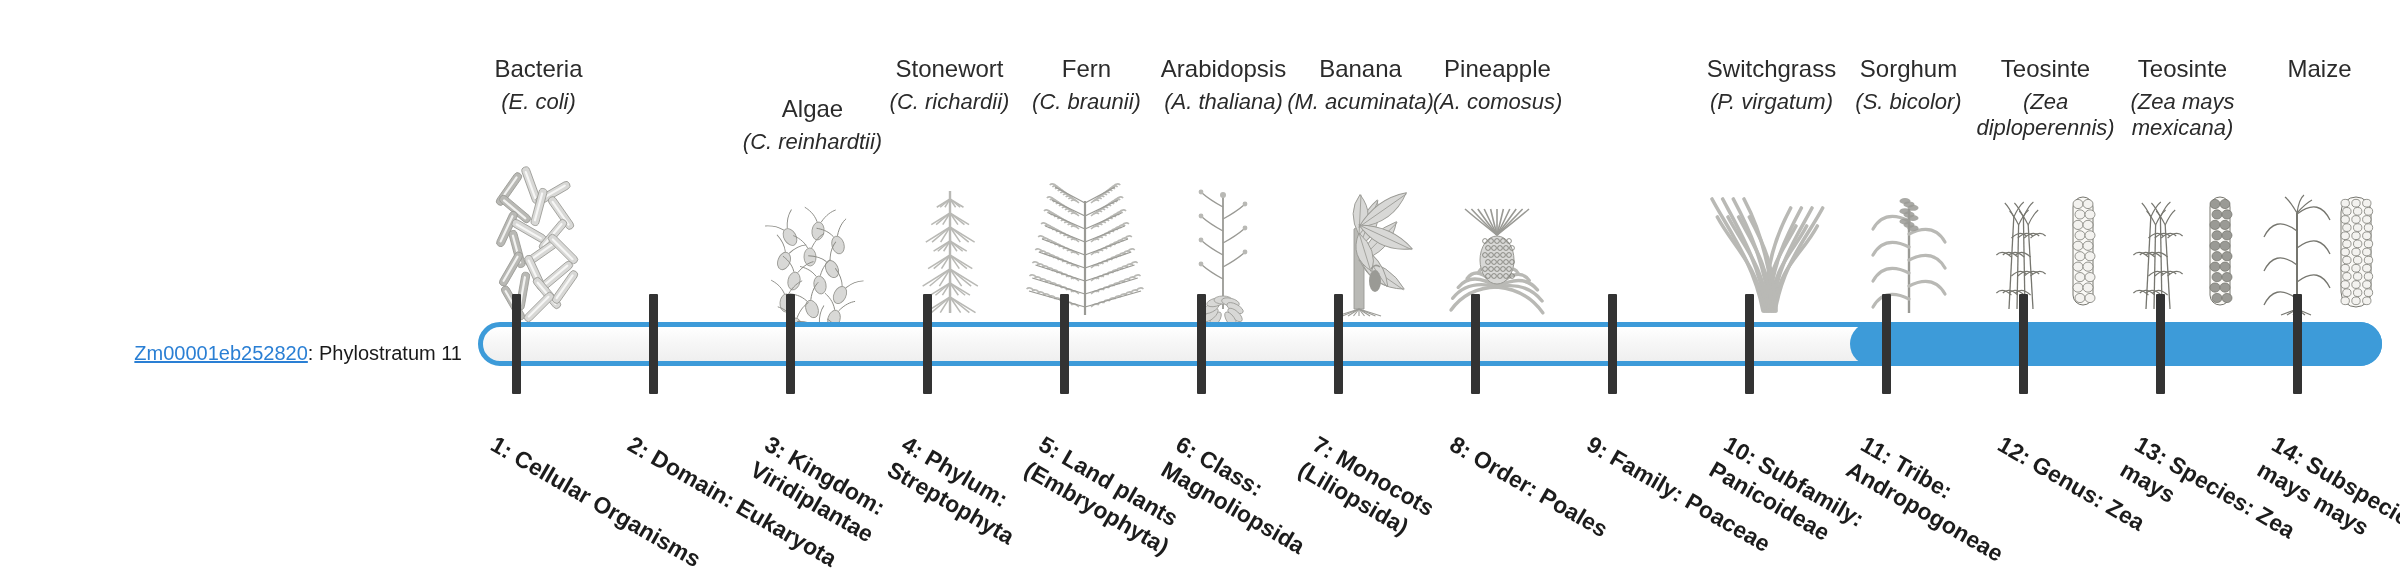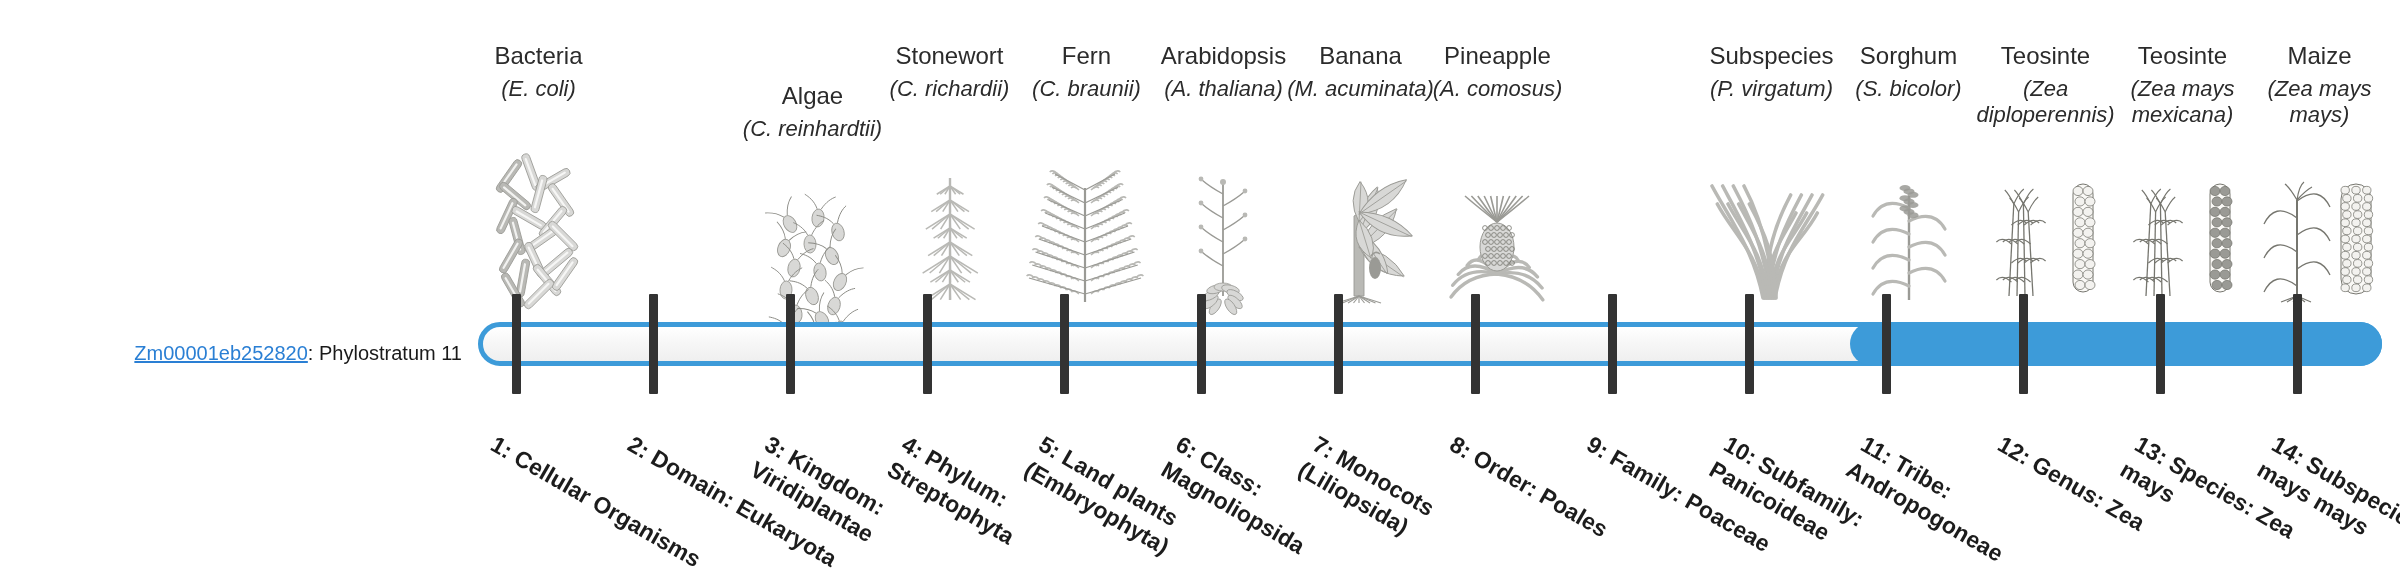--- a/index.html
+++ b/index.html
@@ -45,21 +45,21 @@
   
   .columns {
     position: absolute;
     left: 470px;
     top: 0;
     width: 1920px;
     height: 580px;
   }
   .col {
     position: absolute;
-    top: 4px;
+    top: 17px;
     width: 137px;
     height: 473px;
   }
 
   .col-common {
     position: absolute;
     top: 38px;
     left: 0;
     width: 137px;
     text-align: center;
@@ -768,21 +768,21 @@
             <circle cx="56" cy="86" r="2.4" fill="none" stroke="#76766f" stroke-width="0.8"></circle>
             <circle cx="35" cy="93" r="2.4" fill="none" stroke="#76766f" stroke-width="0.8"></circle>
             <circle cx="41" cy="93" r="2.4" fill="none" stroke="#76766f" stroke-width="0.8"></circle>
             <circle cx="47" cy="93" r="2.4" fill="none" stroke="#76766f" stroke-width="0.8"></circle>
             <circle cx="53" cy="93" r="2.4" fill="none" stroke="#76766f" stroke-width="0.8"></circle>
             <circle cx="59" cy="93" r="2.4" fill="none" stroke="#76766f" stroke-width="0.8"></circle>
   </svg>
         </div>
       </div>
       <div class="col" style="left: 1233px;">
-        <div class="col-common">Subspecies</div>
+        <div class="col-common">Switchgrass</div>
         <div class="col-sci">(P. virgatum)</div>
         <div class="col-art">
           <svg width="104" height="134" viewBox="0 0 96 134">
             <path d="M39 128 C 30 80, 4 46, -12 16" stroke="#b9b9b5" stroke-width="3.6" fill="none" stroke-linecap="round"></path>
             <path d="M39.93333333333334 128 C 43.333333333333336 80, 50.66666666666667 55, 66.66666666666667 25" stroke="#b9b9b5" stroke-width="3.6" fill="none" stroke-linecap="round"></path>
             <path d="M40.86666666666667 128 C 32.666666666666664 80, 9.333333333333332 64, -6.666666666666668 34" stroke="#b9b9b5" stroke-width="3.6" fill="none" stroke-linecap="round"></path>
             <path d="M41.8 128 C 46 80, 56 73, 72 43" stroke="#b9b9b5" stroke-width="3.6" fill="none" stroke-linecap="round"></path>
             <path d="M42.733333333333334 128 C 35.333333333333336 80, 14.666666666666664 46, -1.3333333333333357 16" stroke="#b9b9b5" stroke-width="3.6" fill="none" stroke-linecap="round"></path>
             <path d="M43.666666666666664 128 C 48.666666666666664 80, 61.33333333333333 55, 77.33333333333333 25" stroke="#b9b9b5" stroke-width="3.6" fill="none" stroke-linecap="round"></path>
             <path d="M44.6 128 C 38 80, 20 64, 4 34" stroke="#b9b9b5" stroke-width="3.6" fill="none" stroke-linecap="round"></path>
@@ -927,21 +927,20 @@
               <ellipse cx="97" cy="104.55555555555556" rx="5" ry="4.6000000000000005" fill="#9a9a95" stroke="#76766f" stroke-width="0.75"></ellipse>
               <ellipse cx="107" cy="104.55555555555556" rx="5" ry="4.6000000000000005" fill="#9a9a95" stroke="#76766f" stroke-width="0.75"></ellipse>
               <ellipse cx="99" cy="115" rx="5" ry="4.6000000000000005" fill="#9a9a95" stroke="#76766f" stroke-width="0.75"></ellipse>
               <ellipse cx="109" cy="115" rx="5" ry="4.6000000000000005" fill="#9a9a95" stroke="#76766f" stroke-width="0.75"></ellipse>
             </g>
   </svg>
         </div>
       </div>
       <div class="col" style="left: 1781px;">
         <div class="col-common">Maize</div>
-        <div class="col-sci">(Zea mays mays)</div>
         <div class="col-art">
           <svg width="134" height="134" viewBox="0 0 130 134">
     <line x1="42" y1="128" x2="42" y2="30" stroke="#76766f" stroke-width="2"></line>
             <path d="M42 116 C 26 104, 16 108, 9 122" stroke="#76766f" stroke-width="1.3" fill="none"></path>
             <path d="M42 99 C 58 87, 68 91, 75 105" stroke="#76766f" stroke-width="1.3" fill="none"></path>
             <path d="M42 82 C 26 70, 16 74, 9 88" stroke="#76766f" stroke-width="1.3" fill="none"></path>
             <path d="M42 65 C 58 53, 68 57, 75 71" stroke="#76766f" stroke-width="1.3" fill="none"></path>
             <path d="M42 48 C 26 36, 16 40, 9 54" stroke="#76766f" stroke-width="1.3" fill="none"></path>
             <path d="M42 31 C 58 19, 68 23, 75 37" stroke="#76766f" stroke-width="1.3" fill="none"></path>
             <path d="M42 30 q -7 -12 -12 -16 M42 30 q 2 -14 7 -18 M42 30 q 9 -10 15 -13" stroke="#76766f" stroke-width="1.2" fill="none"></path>

